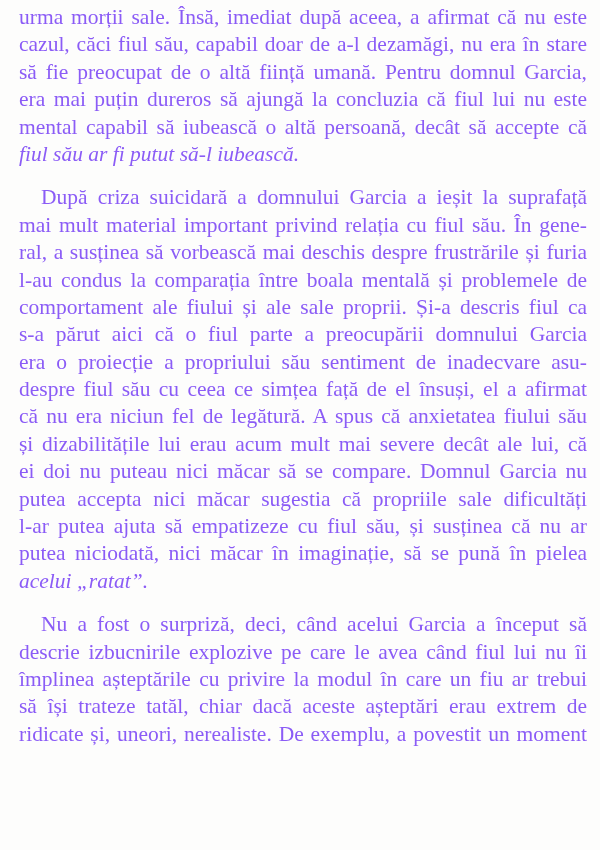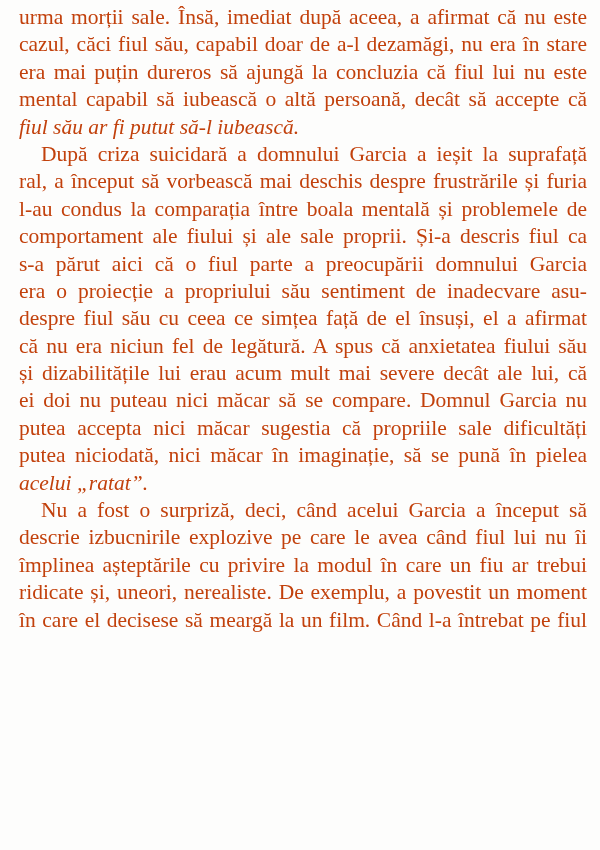--- a/index.html
+++ b/index.html
@@ -12,64 +12,67 @@
     width: 600px; height: 850px;
     background: #fdfdfc;
   }
   .text-block {
     position: absolute;
     left: 19px; top: 4px;
     width: 568px;
     font-family: "Liberation Serif", "DejaVu Serif", serif;
     font-size: 21.5px;
     line-height: 27.4px;
-    color: #c2410c;
+    color: #8b5cf6;
   }
   .line {
     display: block;
     white-space: nowrap;
     text-align: justify;
     text-align-last: justify;
     height: 27.4px;
   }
   .line.last { text-align-last: left; font-style: italic; }
-  .line.indent { padding-left: 22px; }
+  .line.indent { padding-left: 22px; margin-top: 16px; }
 </style>
 </head>
 <body>
 
 <div class="page">
   <div class="text-block">
 
     <div>
       <span class="line">urma morții sale. Însă, imediat după aceea, a afirmat că nu este</span>
       <span class="line">cazul, căci fiul său, capabil doar de a-l dezamăgi, nu era în stare</span>
+      <span class="line">să fie preocupat de o altă ființă umană. Pentru domnul Garcia,</span>
       <span class="line">era mai puțin dureros să ajungă la concluzia că fiul lui nu este</span>
       <span class="line">mental capabil să iubească o altă persoană, decât să accepte că</span>
       <span class="line last">fiul său ar fi putut să-l iubească.</span>
     </div>
 
     <div>
       <span class="line indent">După criza suicidară a domnului Garcia a ieșit la suprafață</span>
-      <span class="line">ral, a început să vorbească mai deschis despre frustrările și furia</span>
+      <span class="line">mai mult material important privind relația cu fiul său. În gene-</span>
+      <span class="line">ral, a susținea să vorbească mai deschis despre frustrările și furia</span>
       <span class="line">l-au condus la comparația între boala mentală și problemele de</span>
       <span class="line">comportament ale fiului și ale sale proprii. Și-a descris fiul ca</span>
       <span class="line">s-a părut aici că o fiul parte a preocupării domnului Garcia</span>
       <span class="line">era o proiecție a propriului său sentiment de inadecvare asu-</span>
       <span class="line">despre fiul său cu ceea ce simțea față de el însuși, el a afirmat</span>
       <span class="line">că nu era niciun fel de legătură. A spus că anxietatea fiului său</span>
       <span class="line">și dizabilitățile lui erau acum mult mai severe decât ale lui, că</span>
       <span class="line">ei doi nu puteau nici măcar să se compare. Domnul Garcia nu</span>
       <span class="line">putea accepta nici măcar sugestia că propriile sale dificultăți</span>
+      <span class="line">l-ar putea ajuta să empatizeze cu fiul său, și susținea că nu ar</span>
       <span class="line">putea niciodată, nici măcar în imaginație, să se pună în pielea</span>
       <span class="line last">acelui „ratat”.</span>
     </div>
 
     <div>
       <span class="line indent">Nu a fost o surpriză, deci, când acelui Garcia a început să</span>
       <span class="line">descrie izbucnirile explozive pe care le avea când fiul lui nu îi</span>
       <span class="line">împlinea așteptările cu privire la modul în care un fiu ar trebui</span>
+      <span class="line">să își trateze tatăl, chiar dacă aceste așteptări erau extrem de</span>
       <span class="line">ridicate și, uneori, nerealiste. De exemplu, a povestit un moment</span>
-      <span class="line">în care el decisese să meargă la un film. Când l-a întrebat pe fiul</span>
     </div>
 
   </div>
 </div>
 
 </body></html>

